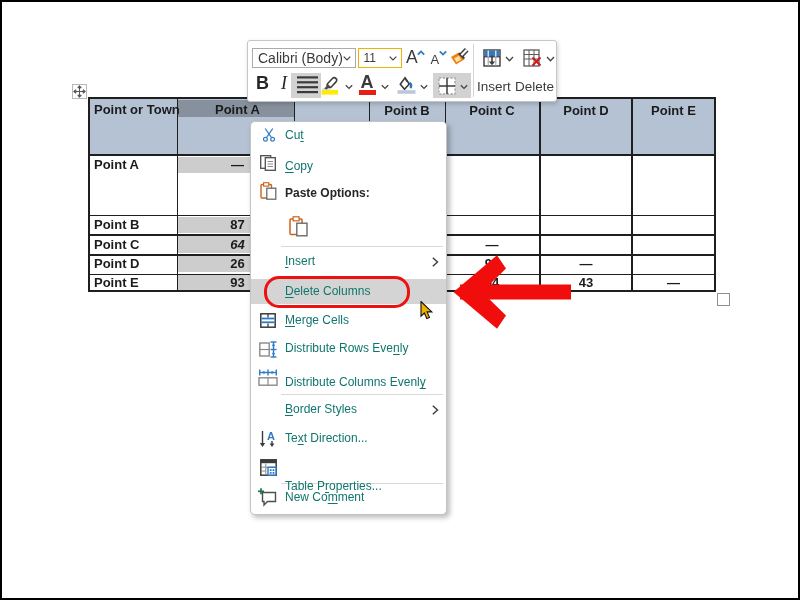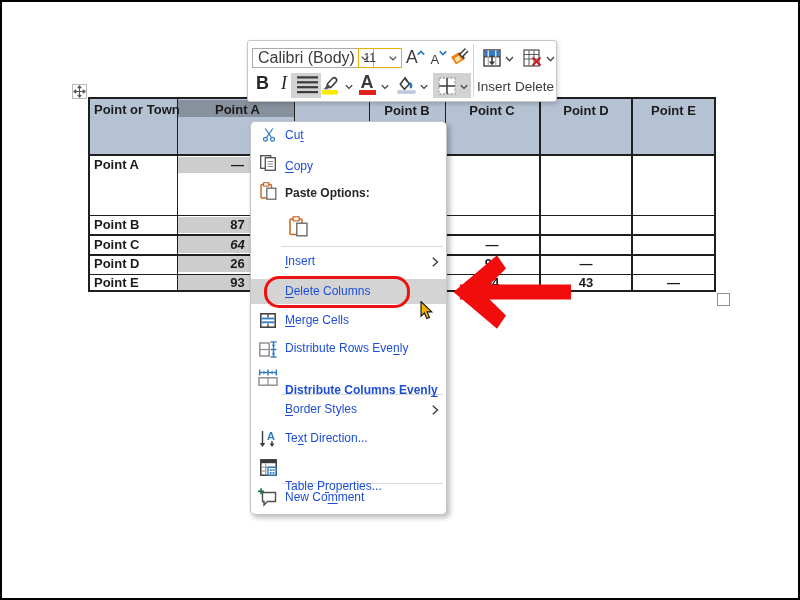--- a/index.html
+++ b/index.html
@@ -3,21 +3,21 @@
 <meta charset="utf-8">
 <style>
 html,body{margin:0;padding:0;}
 #stage{position:relative;width:800px;height:600px;background:#fff;overflow:hidden;
   font-family:"Liberation Sans",sans-serif;}
 .abs{position:absolute;}
 .vline{position:absolute;background:#1f1f1f;width:1.5px;}
 .hline{position:absolute;background:#1f1f1f;height:1.5px;}
 .tcell{position:absolute;font-size:13px;font-weight:bold;color:#1b1b1b;line-height:16px;white-space:nowrap;}
 .ctr{text-align:center;}
-.mitem{position:absolute;left:285px;font-size:12px;color:#1d4ed8;line-height:15px;white-space:nowrap;}
+.mitem{position:absolute;left:285px;font-size:12px;color:#0f766e;line-height:15px;white-space:nowrap;}
 .msep{position:absolute;left:281px;width:162px;height:1px;background:#d9d9d9;}
 u{text-decoration:underline;text-underline-offset:1.5px;}
 #frame{position:absolute;left:0;top:0;right:0;bottom:0;border:2px solid #000;z-index:99;pointer-events:none;}
 </style>
 </head>
 <body>
 <div id="stage">
 
 <div class="abs" id="tablewrap">
 
@@ -85,21 +85,21 @@
   <path d="M0.6 6.5 L2.8 4.8 L2.8 8.2 Z"></path>
           <path d="M12.4 6.5 L10.2 4.8 L10.2 8.2 Z"></path>
  </g>
 </svg>
 </div>
 
 <div class="abs" style="left:717px;top:293px;width:11px;height:11px;background:#fff;border:1px solid #909090;"></div>
 
 <div class="abs" id="toolbar" style="left:247px;top:40px;width:310px;height:61.5px;background:#fff;border:1px solid #c6c6c6;border-radius:3px;box-shadow:1px 2px 4px rgba(0,0,0,0.18);box-sizing:border-box;"></div>
 
-<div class="abs" style="left:252px;top:47.5px;width:122px;height:20px;border:1px solid #ababab;box-sizing:border-box;font-size:16px;color:#3b3b3b;line-height:18px;">
+<div class="abs" style="left:252px;top:47.5px;width:104px;height:20px;border:1px solid #ababab;box-sizing:border-box;font-size:14px;color:#3b3b3b;line-height:18px;">
   <span style="position:absolute;left:5px;">Calibri (Body)</span>
   <svg style="position:absolute;right:4px;top:7px;" width="8" height="5" viewBox="0 0 8 5">
         <path d="M0.7 0.7 L4 4 L7.3 0.7" stroke="#444" stroke-width="1.2" fill="none"></path>
       </svg>
 </div>
 <div class="abs" style="left:357.5px;top:47.5px;width:44px;height:20px;border:1px solid #eab308;box-sizing:border-box;font-size:12px;color:#3b3b3b;line-height:18px;">
   <span style="position:absolute;left:5px;">11</span>
   <svg style="position:absolute;right:4px;top:7px;" width="8" height="5" viewBox="0 0 8 5">
         <path d="M0.7 0.7 L4 4 L7.3 0.7" stroke="#444" stroke-width="1.2" fill="none"></path>
       </svg>
@@ -316,21 +316,21 @@
 <div class="msep" style="top:393.5px;"></div>
 <div class="msep" style="top:482.5px;"></div>
 
 <div class="mitem" style="top:128px;">Cu<u>t</u></div>
 <div class="mitem" style="top:158.5px;"><u>C</u>opy</div>
 <div class="mitem" style="top:186px;font-weight:bold;color:#262626;">Paste Options:</div>
 <div class="mitem" style="top:254px;"><u>I</u>nsert</div>
 <div class="mitem" style="top:283.5px;"><u>D</u>elete Columns</div>
 <div class="mitem" style="top:312.5px;"><u>M</u>erge Cells</div>
 <div class="mitem" style="top:341px;">Distribute Rows Eve<u>n</u>ly</div>
-<div class="mitem" style="top:383px;font-weight:bold;">Distribute Columns Evenl<u>y</u></div>
+<div class="mitem" style="top:375px;">Distribute Columns Evenl<u>y</u></div>
 <div class="mitem" style="top:402px;"><u>B</u>order Styles</div>
 <div class="mitem" style="top:430.5px;">Te<u>x</u>t Direction...</div>
 <div class="mitem" style="top:439px;margin-top:40px;">Table P<u>r</u>operties...</div>
 <div class="mitem" style="top:490px;">New Co<u>m</u>ment</div>
 
 <div class="abs" style="left:264px;top:275.5px;width:146px;height:32px;border:3px solid #ee1111;border-radius:15px;box-sizing:border-box;z-index:20;"></div>
 
 <svg class="abs" style="left:445px;top:248px;z-index:21;" width="135" height="90" viewBox="0 0 135 90">
   <polygon points="8.5,44 52,7.2 61,20.5 37,44 61,67.5 52,80.8" fill="#f20d0d"></polygon>
   <rect x="15" y="36.5" width="111" height="15" fill="#f20d0d"></rect>

